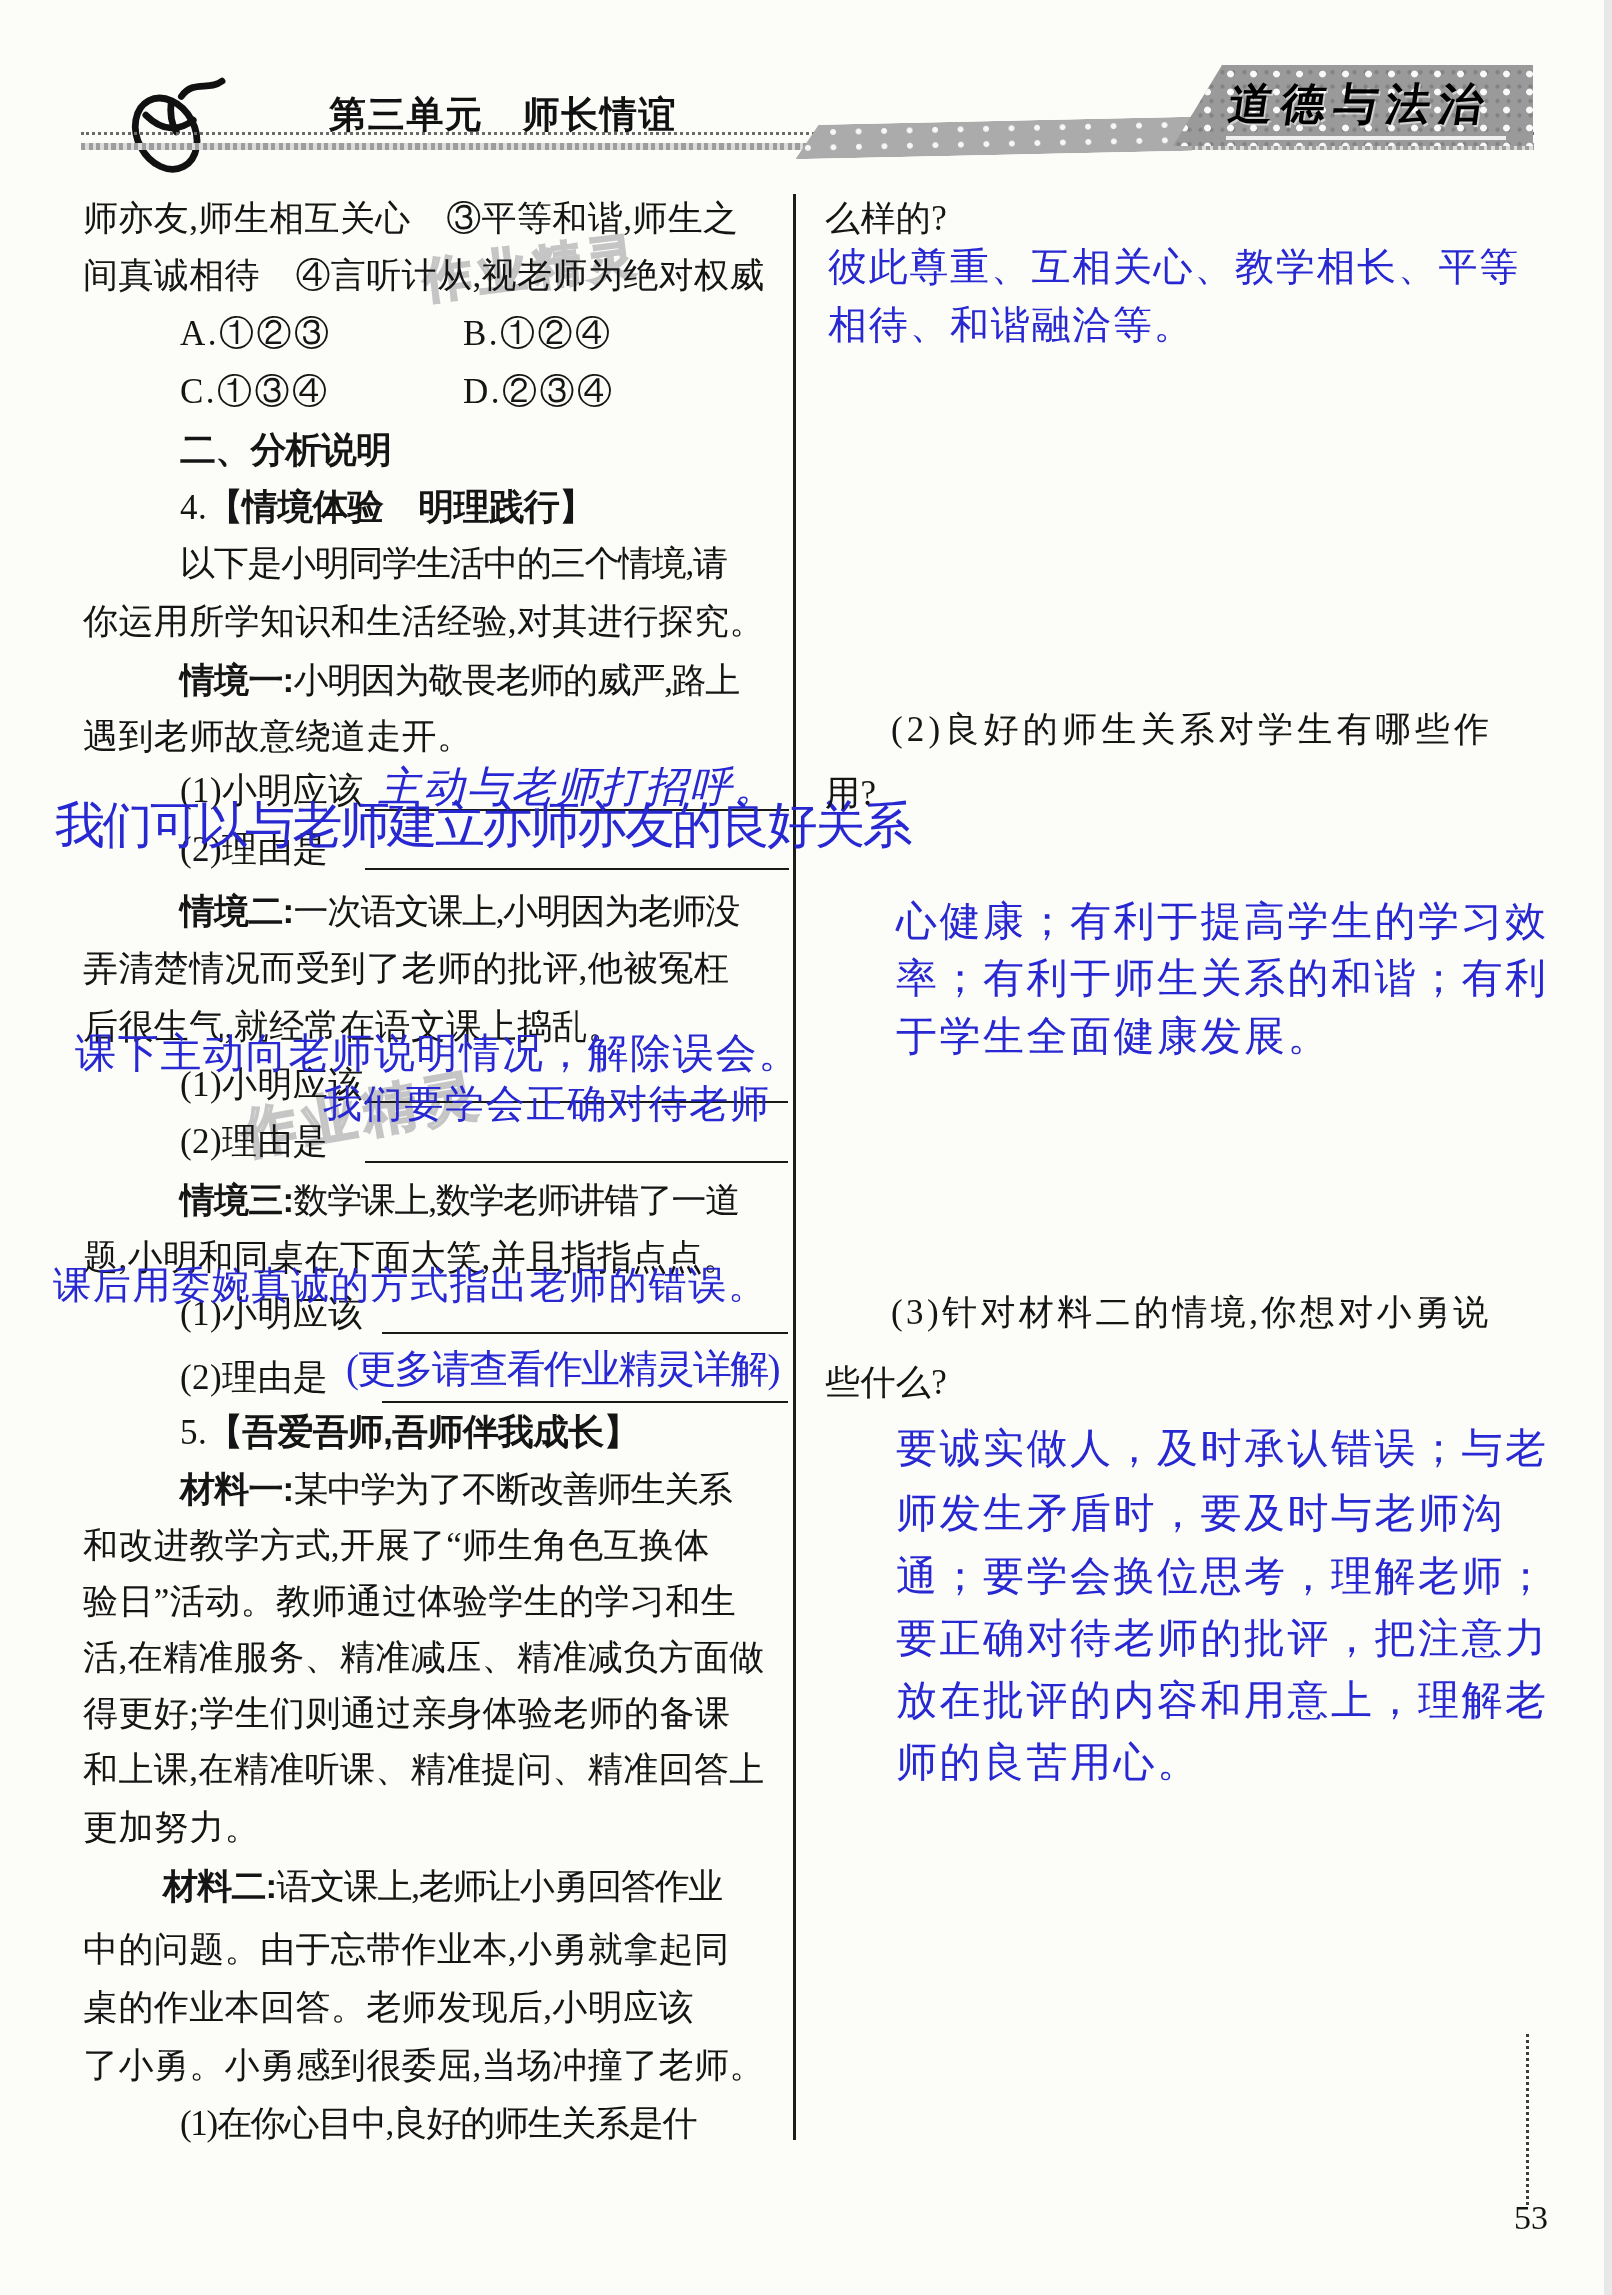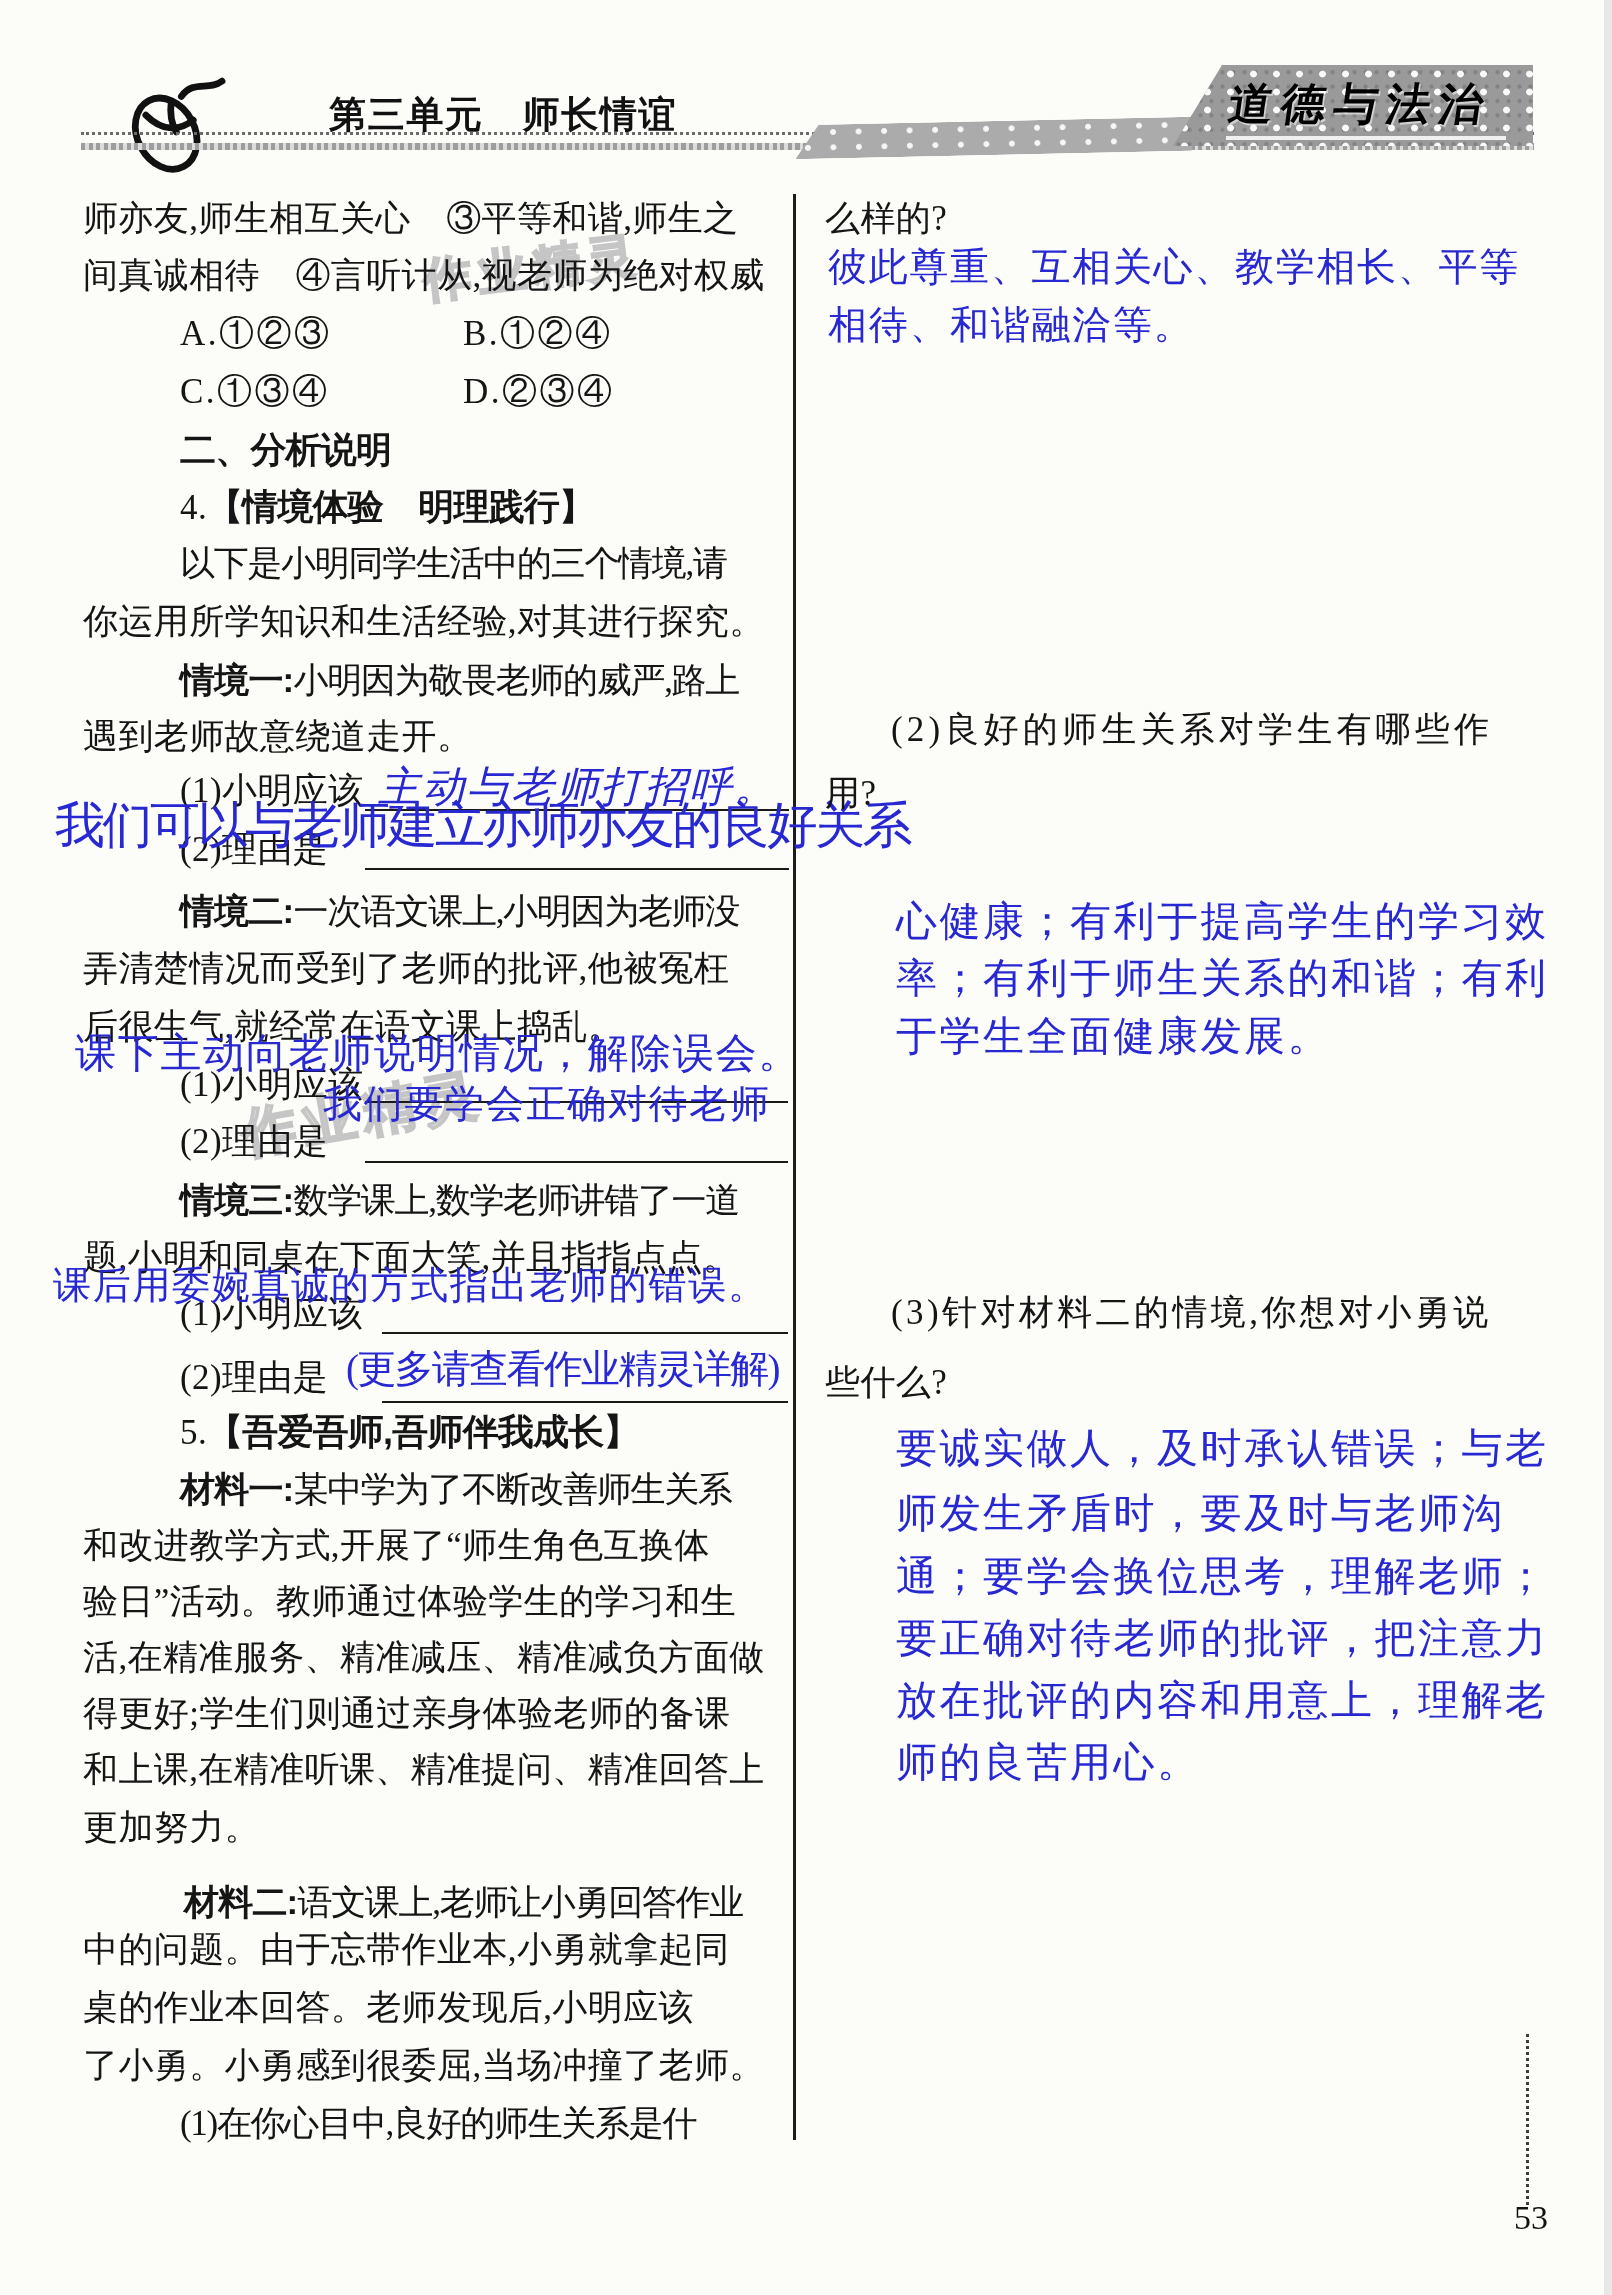--- a/index.html
+++ b/index.html
@@ -133,21 +133,21 @@
   <div class="pl ind" style="left:180px;top:1469px;">
     <span class="hd">材料一:</span><span>某中学为了不断改善师生关系</span>
   </div>
   <div class="pl" style="left:83px;top:1526px;">和改进教学方式,开展了“师生角色互换体</div>
   <div class="pl" style="left:83px;top:1582px;">验日”活动。教师通过体验学生的学习和生</div>
   <div class="pl" style="left:83px;top:1638px;">活,在精准服务、精准减压、精准减负方面做</div>
   <div class="pl" style="left:83px;top:1694px;">得更好;学生们则通过亲身体验老师的备课</div>
   <div class="pl" style="left:83px;top:1750px;">和上课,在精准听课、精准提问、精准回答上</div>
   <div class="pl" style="left:83px;top:1808px;">更加努力。</div>
 
-  <div class="pl ind" style="left:184px;top:1866px;margin-top:16px;">
+  <div class="pl ind" style="left:163px;top:1866px;">
     <span class="hd">材料二:</span><span>语文课上,老师让小勇回答作业</span>
   </div>
   <div class="pl" style="left:83px;top:1930px;">中的问题。由于忘带作业本,小勇就拿起同</div>
   <div class="pl" style="left:83px;top:1988px;">桌的作业本回答。老师发现后,小明应该</div>
   <div class="pl" style="left:83px;top:2046px;">了小勇。小勇感到很委屈,当场冲撞了老师。</div>
   <div class="pl ind" style="left:180px;top:2104px;">(1)在你心目中,良好的师生关系是什</div>
 
   <div class="blue" style="left:378px;top:764px;font-size:42px;letter-spacing:2.5px;font-style:italic;">主动与老师打招呼。</div>
   <div class="blue" style="left:55px;top:798px;font-size:50px;letter-spacing:-2.5px;">我们可以与老师建立亦师亦友的良好关系</div>
   <div class="blue" style="left:75px;top:1031px;font-size:41px;letter-spacing:1.7px;">课下主动向老师说明情况，解除误会。</div>

